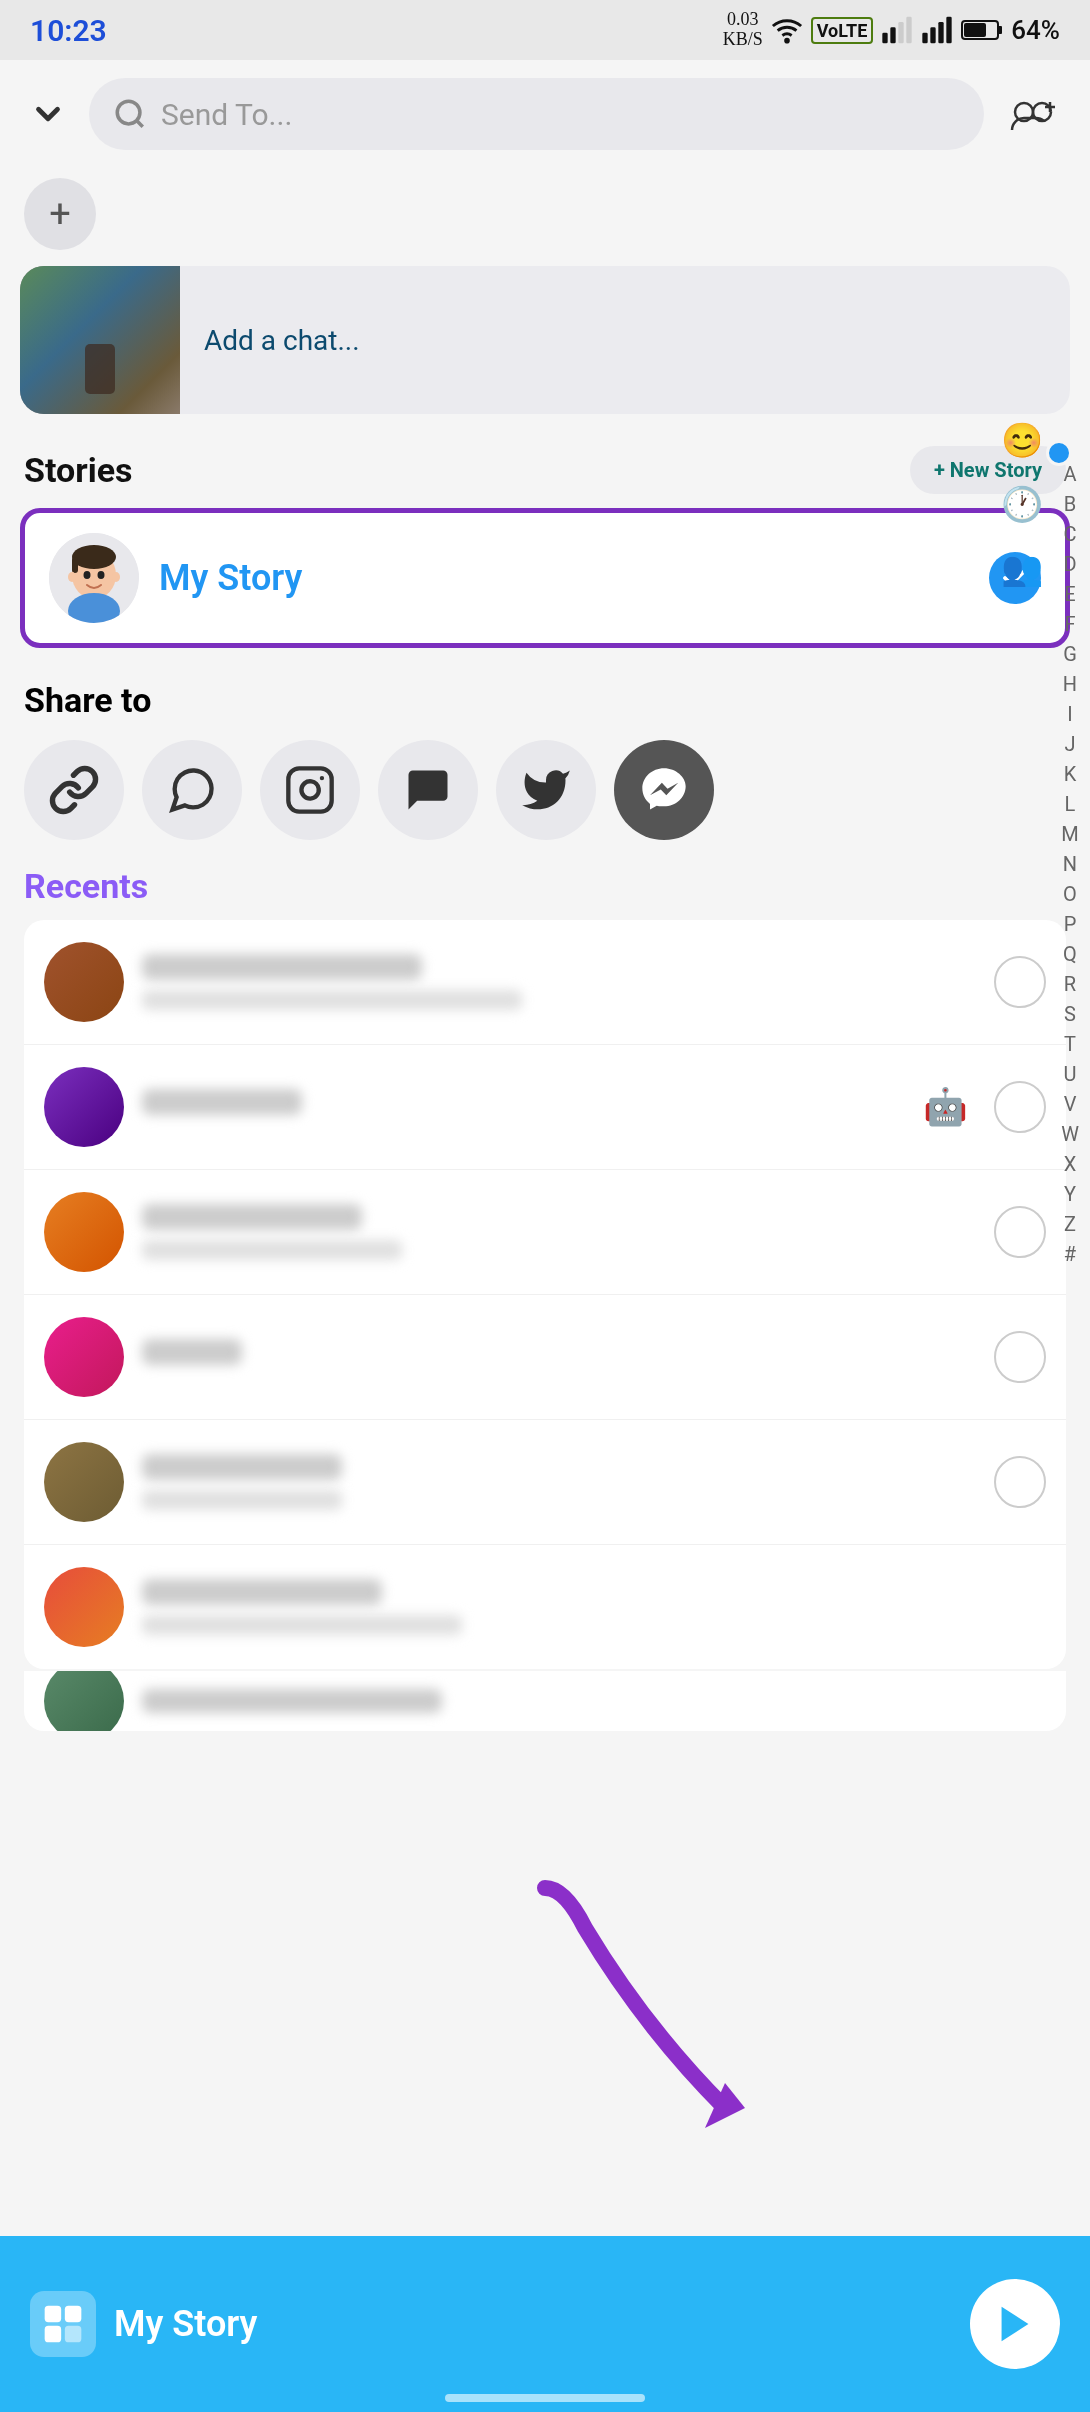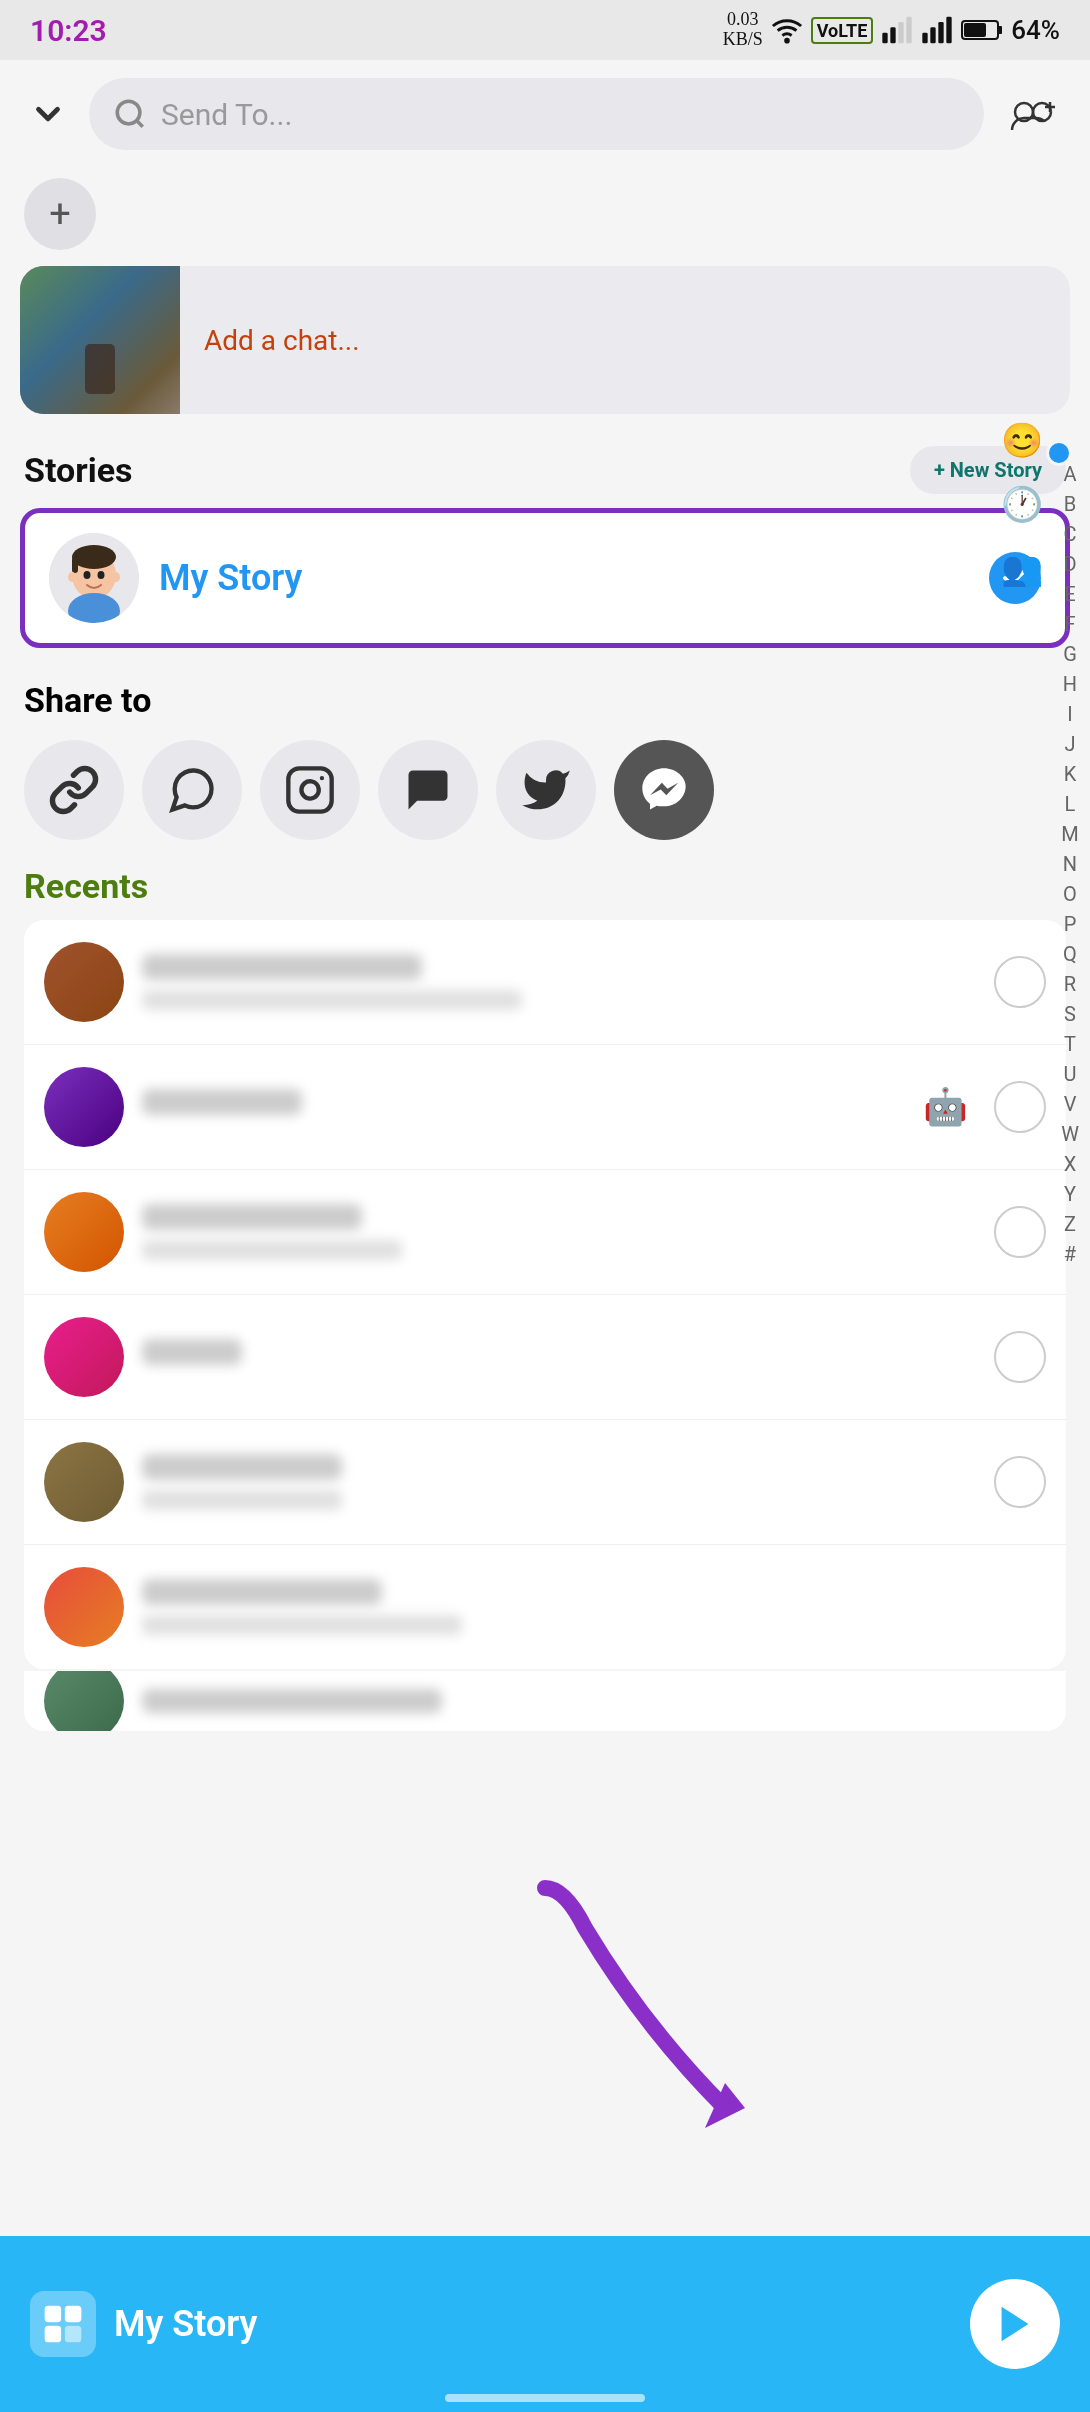--- a/index.html
+++ b/index.html
@@ -17,21 +17,21 @@
       background: #e8e8e8;
       height: 60px;
       display: flex;
       align-items: center;
       justify-content: space-between;
       padding: 0 30px;
     }
     .status-time {
       font-size: 30px;
       font-weight: 600;
-      color: #a21caf;
+      color: #1d4ed8;
     }
     .status-icons {
       display: flex;
       align-items: center;
       gap: 8px;
       font-size: 22px;
       color: #111;
     }
     .status-icons .kbs {
       font-size: 18px;
@@ -146,21 +146,21 @@
       bottom: 20px;
       left: 50%;
       transform: translateX(-50%);
       width: 30px;
       height: 50px;
       background: rgba(60,40,30,0.7);
       border-radius: 5px;
     }
     .chat-add-placeholder {
       font-size: 28px;
-      color: #c2410c;
+      color: #0c4a6e;
       padding: 0 24px;
     }
 
     
     .section-header {
       display: flex;
       align-items: center;
       justify-content: space-between;
       padding: 10px 24px 14px;
     }
@@ -268,21 +268,21 @@
       font-size: 46px;
     }
 
     
     .recents-section {
       padding: 8px 24px 0;
     }
     .recents-title {
       font-size: 34px;
       font-weight: 700;
-      color: #4d7c0f;
+      color: #8b5cf6;
       margin-bottom: 14px;
     }
     .recents-list {
       background: #fff;
       border-radius: 20px;
       overflow: hidden;
     }
     .recent-item {
       display: flex;
       align-items: center;

